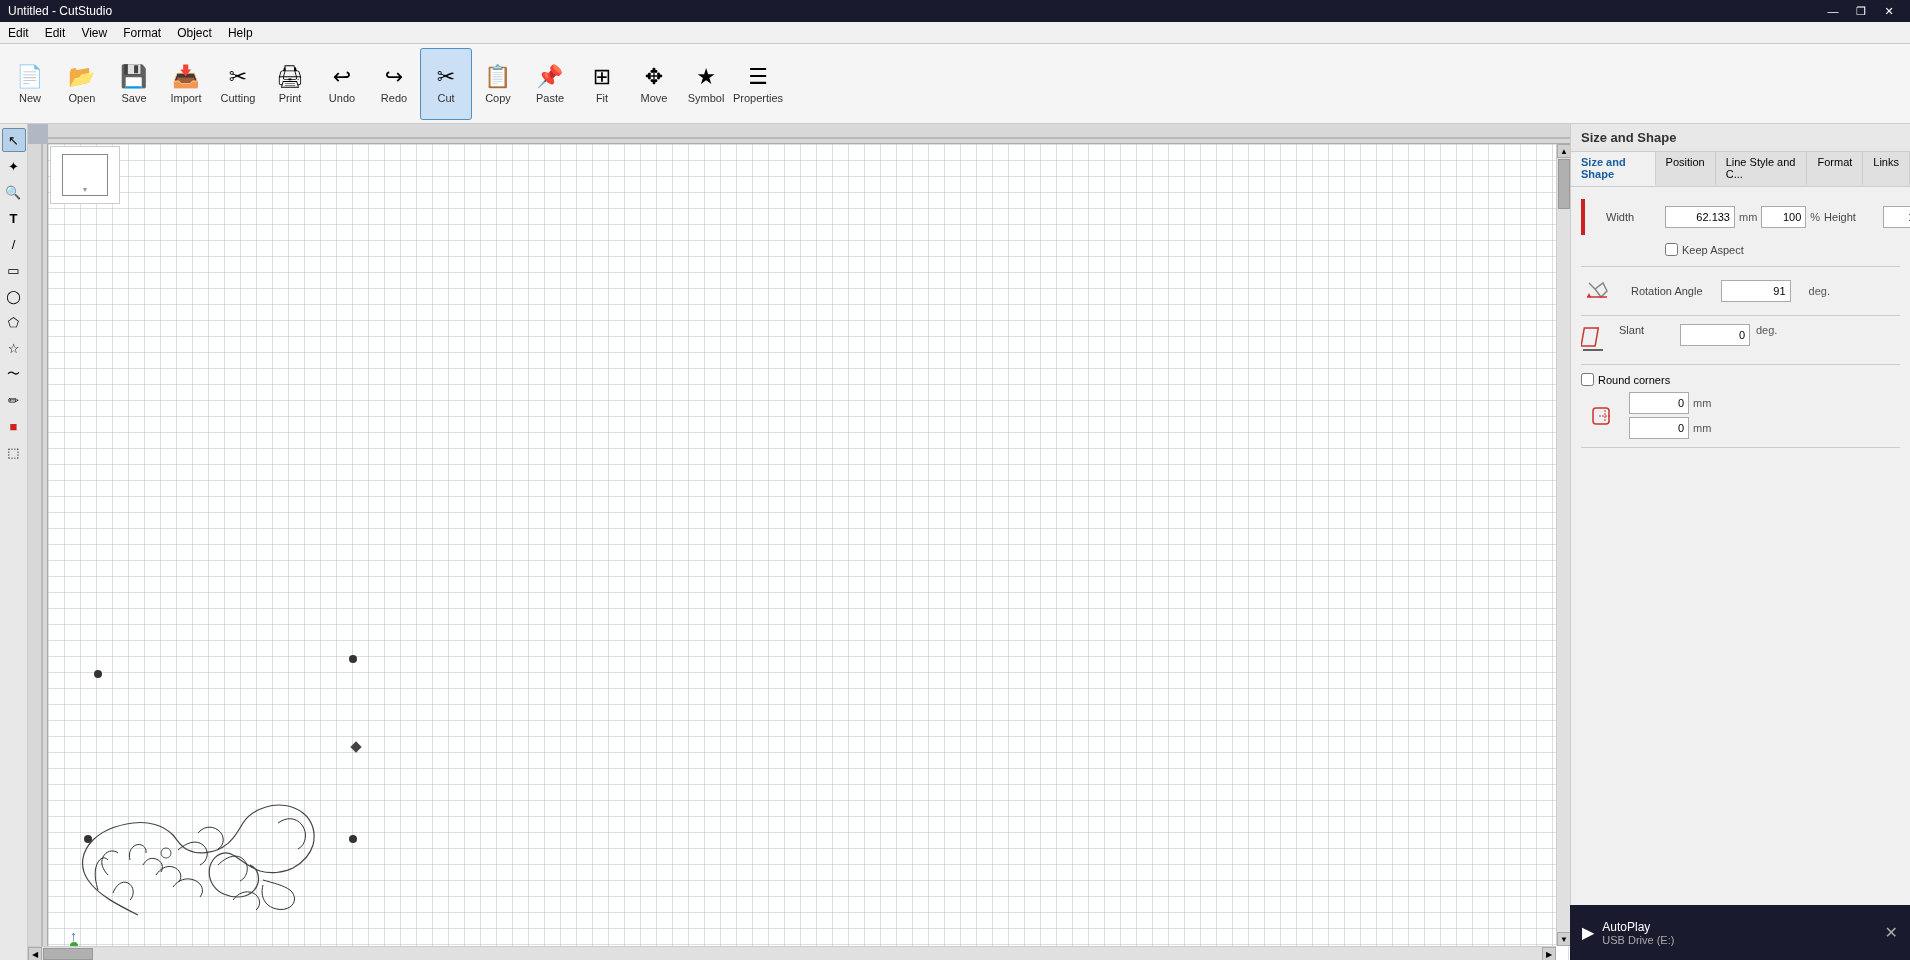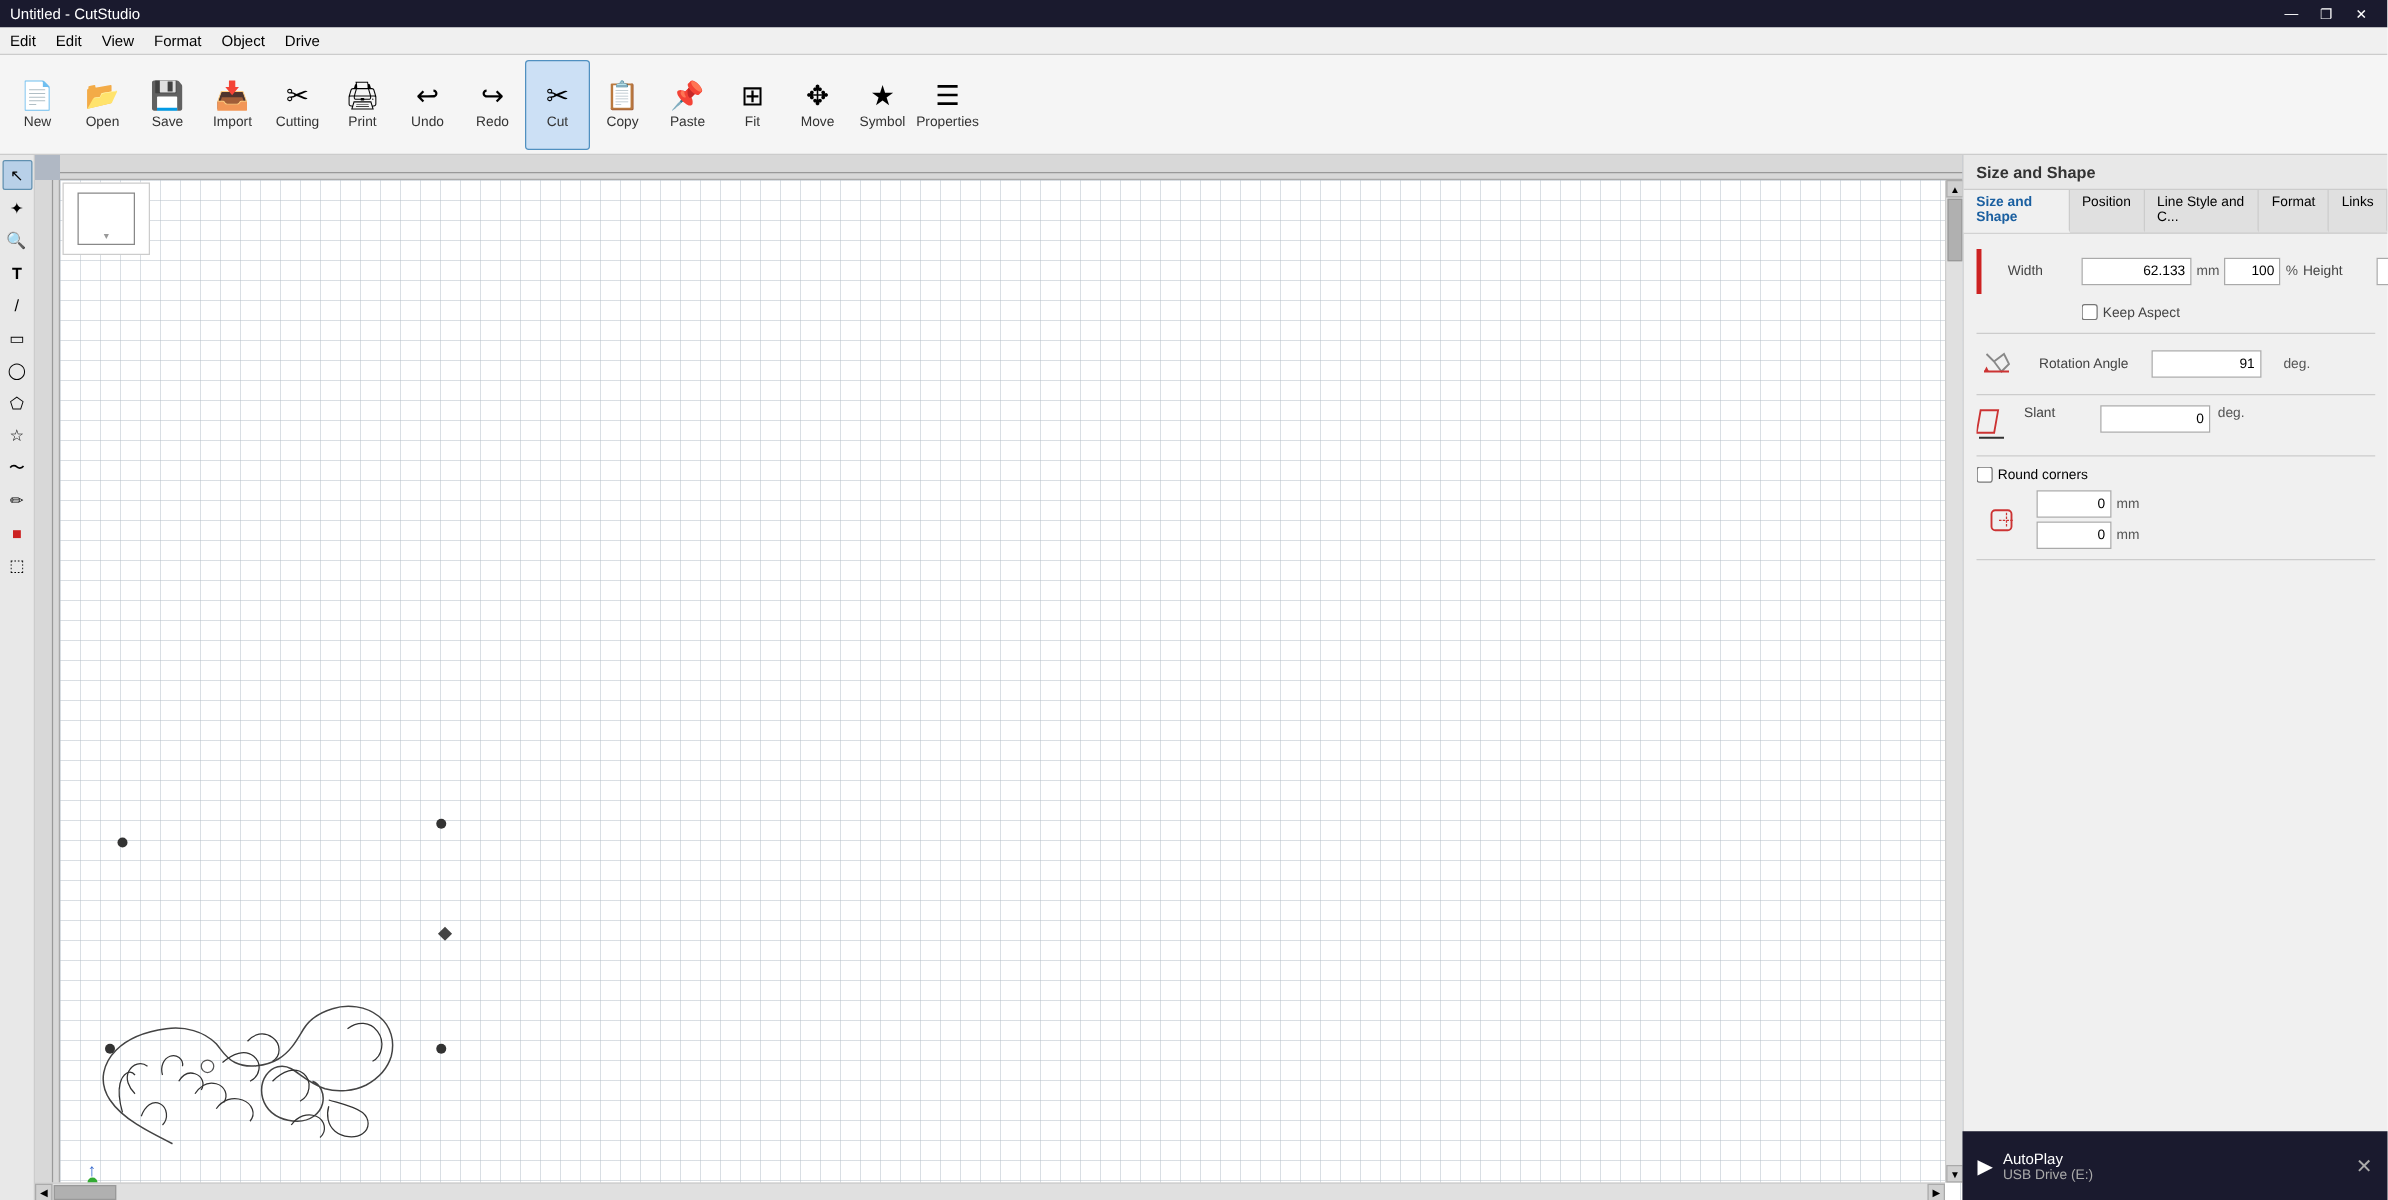--- a/index.html
+++ b/index.html
@@ -103,21 +103,21 @@
     }
     .right-tab.active { background: #f0f0f0; border-bottom: 2px solid #f0f0f0; font-weight: bold; color: #1a5fa0; }
 
     #right-panel-body { padding: 12px 10px; flex: 1; overflow-y: auto; }
 
     .panel-row {
       display: flex; align-items: center; margin-bottom: 8px; gap: 6px;
     }
     .panel-label { font-size: 11px; color: #444; min-width: 55px; }
     .panel-input {
-      width: 88px; height: 22px; border: 1px solid #aaa; padding: 1px 4px;
+      width: 70px; height: 22px; border: 1px solid #aaa; padding: 1px 4px;
       font-size: 11px; background: white; text-align: right;
     }
     .panel-unit { font-size: 11px; color: #555; min-width: 18px; }
     .panel-pct { font-size: 11px; color: #555; }
 
     .size-icon {
       width: 36px; height: 36px; border: 2px solid #cc2222;
       display: flex; align-items: center; justify-content: center; font-size: 9px;
       margin-right: 4px; background: white;
     }
@@ -202,21 +202,21 @@
     <div class="title-btn close">✕</div>
   </div>
 </div>
 
 <div id="menubar">
   <div class="menu-item">Edit</div>
   <div class="menu-item">Edit</div>
   <div class="menu-item">View</div>
   <div class="menu-item">Format</div>
   <div class="menu-item">Object</div>
-  <div class="menu-item">Drive</div>
+  <div class="menu-item">Help</div>
 </div>
 
 <div id="toolbar">
   <div class="toolbar-btn">
     <div class="toolbar-icon">📄</div>
     <div class="toolbar-label">New</div>
   </div>
   <div class="toolbar-btn">
     <div class="toolbar-icon">📂</div>
     <div class="toolbar-label">Open</div>

